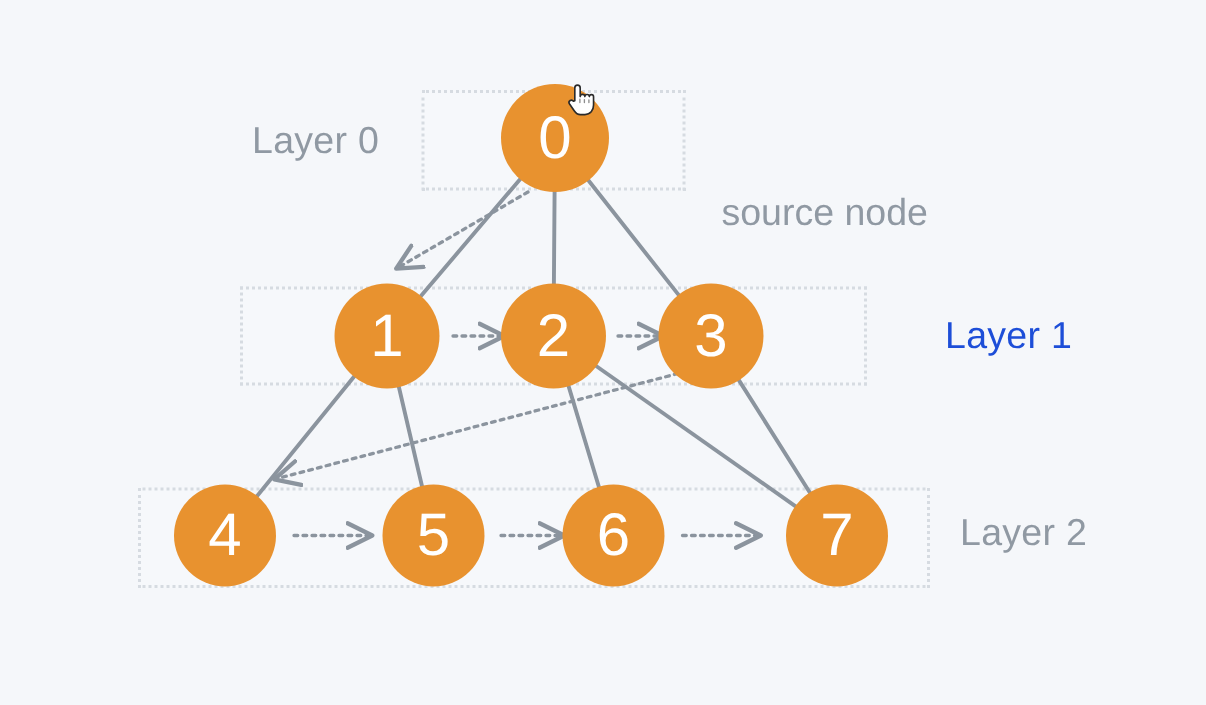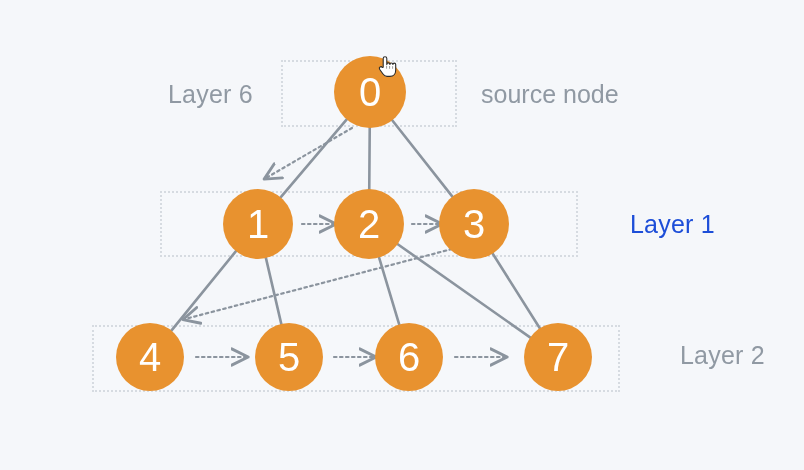--- a/index.html
+++ b/index.html
@@ -41,20 +41,21 @@
     font-weight: 400;
     letter-spacing: 0.2px;
     white-space: nowrap;
   }
   .annotation-label {
     position: absolute;
     color: #9099a3;
     font-size: 25px;
     font-weight: 400;
     white-space: nowrap;
+    margin-top: 48px;
   }
   .node {
     position: absolute;
     border-radius: 50%;
     background: #e8922f;
     display: flex;
     align-items: center;
     justify-content: center;
     box-sizing: border-box;
   }
@@ -132,23 +133,23 @@
       </div>
       <div class="node" style="left: 375px; top: 323px; width: 68px; height: 68px; background: rgb(232, 146, 47);">
         <span class="node-label" style="color: rgb(255, 255, 255);">6</span>
       </div>
       <div class="node" style="left: 524px; top: 323px; width: 68px; height: 68px; background: rgb(232, 146, 47);">
         <span class="node-label" style="color: rgb(255, 255, 255);">7</span>
       </div>
     </div>
 
   <div id="labels-root">
-      <div class="layer-label" style="left: 168px; top: 80px; color: rgb(144, 153, 163);">Layer 6</div>
+      <div class="layer-label" style="left: 168px; top: 80px; color: rgb(144, 153, 163);">Layer 0</div>
       <div class="layer-label" style="left: 630px; top: 210px; color: #1d4ed8;">Layer 1</div>
-      <div class="layer-label" style="left: 640px; top: 341px; color: rgb(144, 153, 163); margin-left: 40px;">Layer 2</div>
+      <div class="layer-label" style="left: 640px; top: 341px; color: rgb(144, 153, 163);">Layer 2</div>
     </div>
 
   <div class="annotation-label" id="source-node-label" style="left:481px; top:80px;">source node</div>
 
   <svg class="cursor-icon" id="cursor" viewBox="0 0 22 24" xmlns="http://www.w3.org/2000/svg" style="left: 377px; top: 54px;">
     <path d="M6.2 13.2 V4.6 c0-1.1 0.8-1.9 1.8-1.9 1 0 1.8 0.8 1.8 1.9 V10.4
              c0-0.9 0.7-1.5 1.5-1.5 0.9 0 1.6 0.7 1.6 1.5
              0-0.8 0.7-1.4 1.5-1.4 0.8 0 1.5 0.6 1.5 1.4
              0-0.7 0.6-1.3 1.4-1.3 0.8 0 1.4 0.6 1.4 1.4
              V16 c0 3.6-2.2 6.4-5.7 6.4 H10 c-2.1 0-3.1-0.9-4.2-2.6

